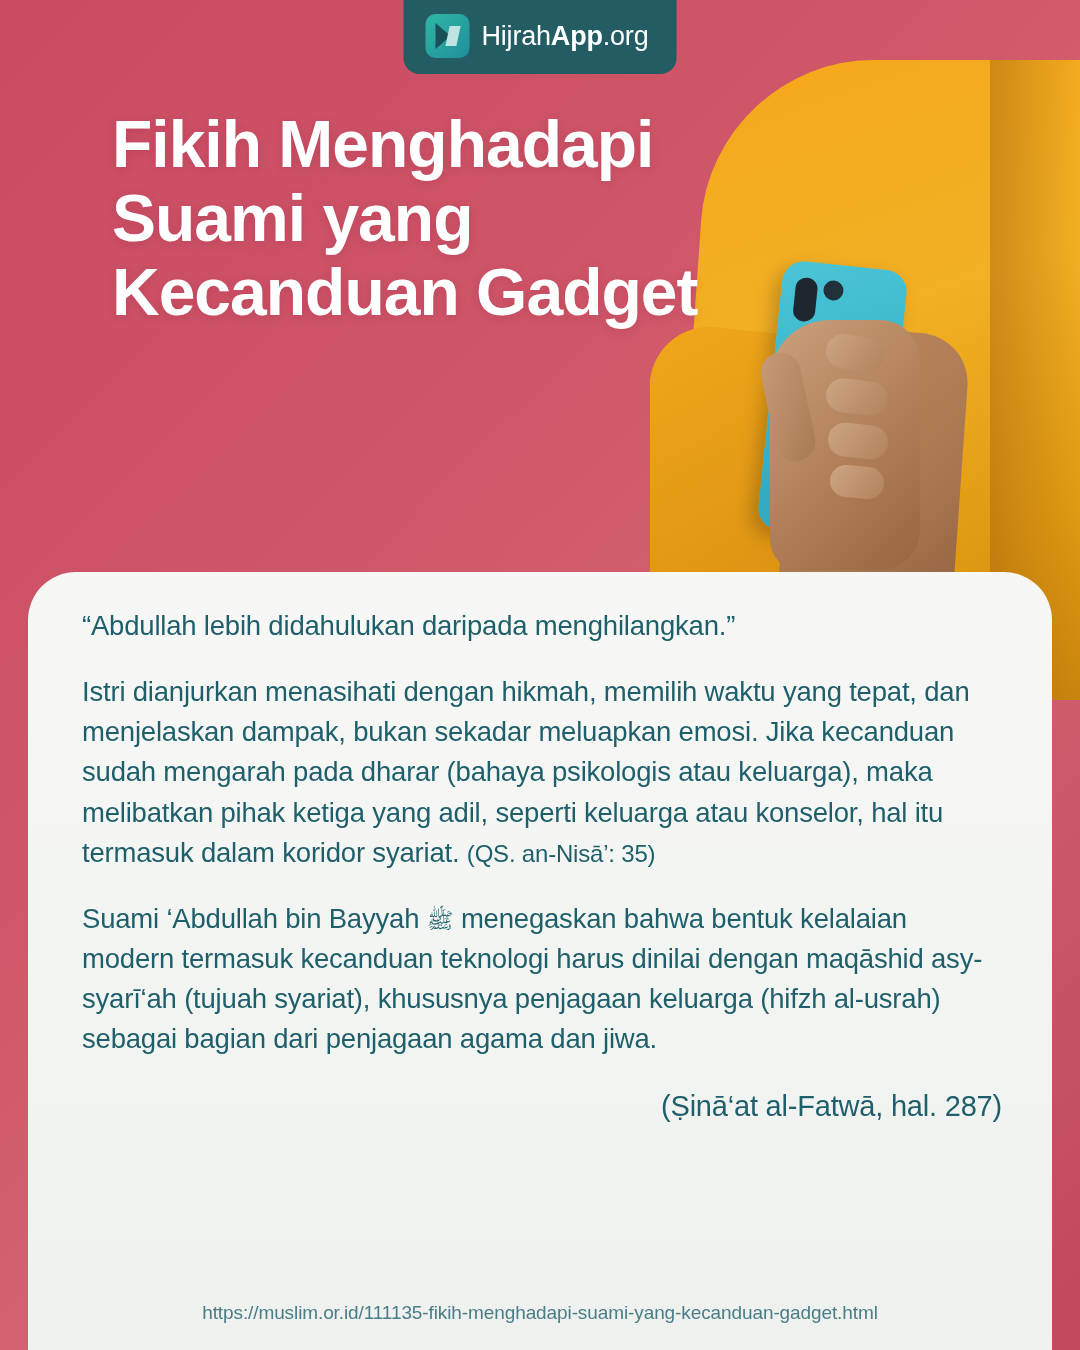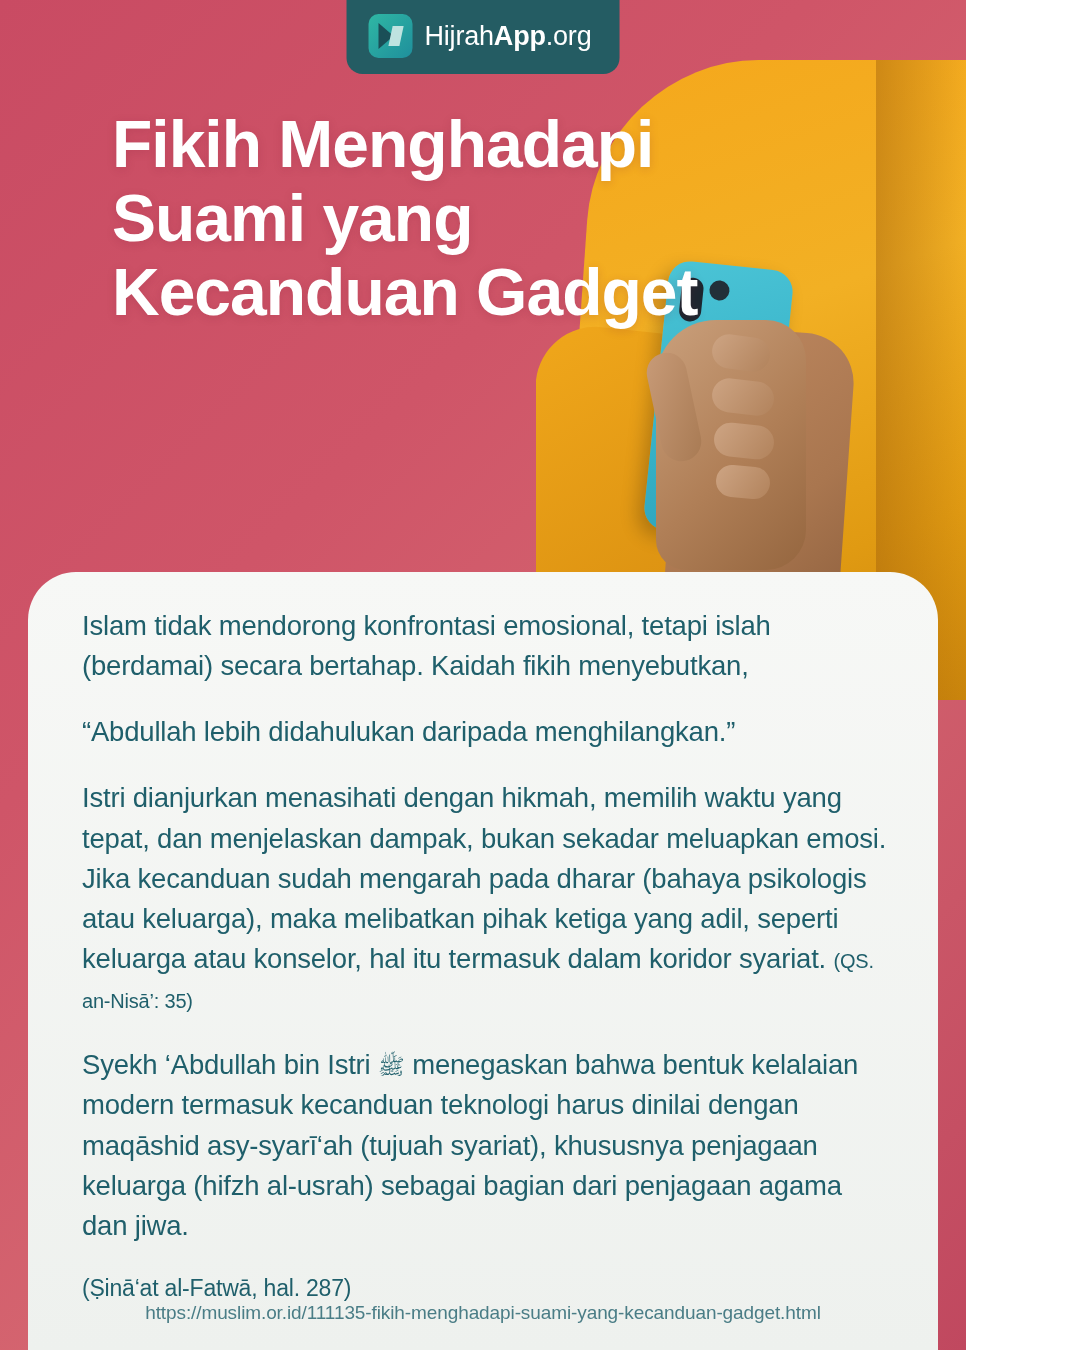--- a/index.html
+++ b/index.html
@@ -4,21 +4,21 @@
 <style>
   * { box-sizing: border-box; margin: 0; padding: 0; }
   html, body {
     width: 1080px;
     height: 1350px;
     font-family: "Liberation Sans", sans-serif;
     overflow: hidden;
   }
   .poster {
     position: relative;
-    width: 966px;
+    width: 1080px;
     height: 1350px;
     background: linear-gradient(135deg, #c94b63 0%, #cf5568 35%, #d4646f 60%, #c0485f 100%);
     overflow: hidden;
   }
 
   
   .photo {
     position: absolute;
     right: 0;
     top: 0;
@@ -199,22 +199,22 @@
     z-index: 4;
   }
   .body-text {
     color: #1f5f6b;
     font-size: 27.5px;
     line-height: 1.46;
     letter-spacing: -0.2px;
   }
   .body-text p { margin-bottom: 26px; }
   .body-text p:last-child { margin-bottom: 0; }
-  .small-ref { font-size: 20px; margin-top: 48px; }
-  .src-line { font-size: 23px; }
+  .small-ref { font-size: 24px; margin-top: 48px; }
+  .src-line { font-size: 29px; text-align: right; }
   .sallam { font-size: 22px; }
 
   .url {
     position: absolute;
     left: 0;
     right: 0;
     bottom: 26px;
     text-align: center;
     color: #4a7d86;
     font-size: 19px;
@@ -246,28 +246,27 @@
 
   <div class="logo-badge">
     <span class="logo-mark"></span>
     <span class="logo-text">Hijrah<b>App</b>.org</span>
   </div>
 
   <h1 class="title">Fikih Menghadapi Suami yang Kecanduan Gadget</h1>
 
   <div class="card">
     <div class="body-text">
-      <p>Islam tidak mendorong konfrontasi emosional, tetapi islah (berdamai) secara bertahap. Kaidah fikih menyebutkan,</p>
       <p>“Abdullah lebih didahulukan daripada menghilangkan.”</p>
       <p>
         <span>Istri dianjurkan menasihati dengan hikmah, memilih waktu yang tepat, dan menjelaskan dampak, bukan sekadar meluapkan emosi. Jika kecanduan sudah mengarah pada dharar (bahaya psikologis atau keluarga), maka melibatkan pihak ketiga yang adil, seperti keluarga atau konselor, hal itu termasuk dalam koridor syariat.</span>
         <span class="small-ref">(QS. an-Nisā’: 35)</span>
       </p>
       <p>
-        <span>Syekh ‘Abdullah bin Istri</span>
+        <span>Suami ‘Abdullah bin Bayyah</span>
         <span class="sallam">ﷺ</span>
         <span> menegaskan bahwa bentuk kelalaian modern termasuk kecanduan teknologi harus dinilai dengan maqāshid asy-syarī‘ah (tujuah syariat), khususnya penjagaan keluarga (hifzh al-usrah) sebagai bagian dari penjagaan agama dan jiwa.</span>
       </p>
       <p class="src-line">(Ṣinā‘at al-Fatwā, hal. 287)</p>
     </div>
     <div class="url">https://muslim.or.id/111135-fikih-menghadapi-suami-yang-kecanduan-gadget.html</div>
   </div>
 
 </div>
 

